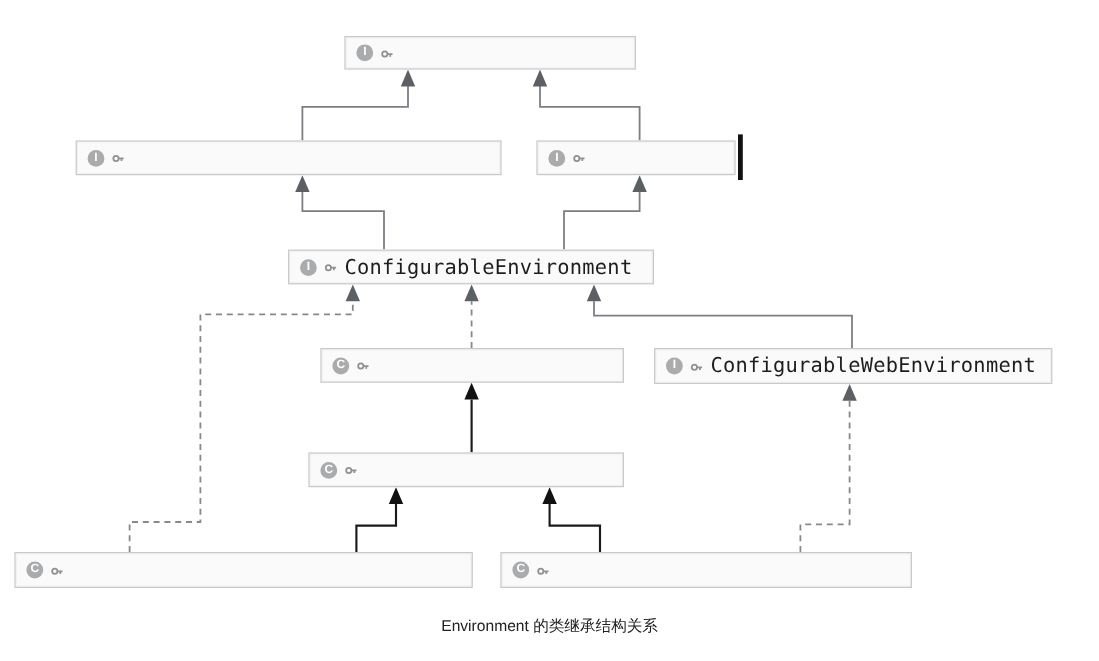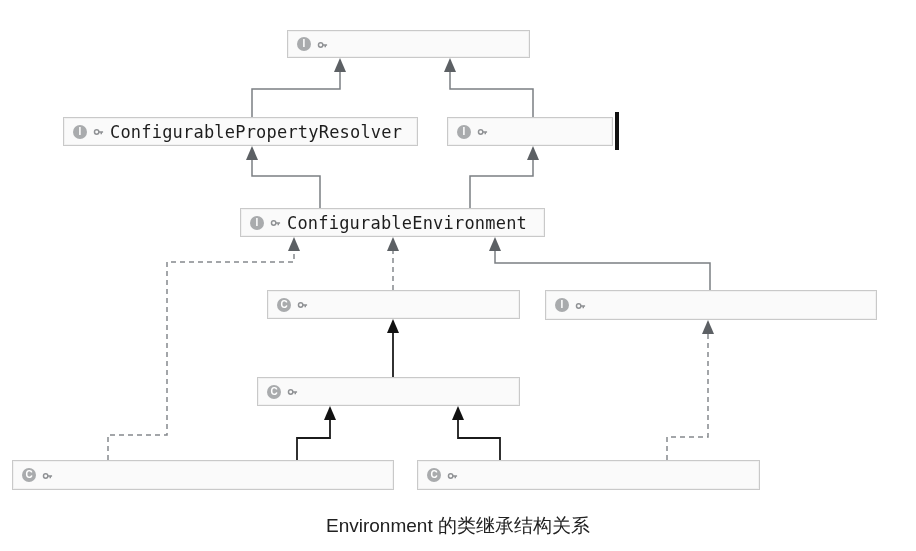--- a/index.html
+++ b/index.html
@@ -51,21 +51,21 @@
     position: absolute;
     left: 615px; top: 112px;
     width: 4px; height: 38px;
     background: #111111;
   }
   .caption {
     position: absolute;
     left: 0; top: 513px; width: 916px;
     text-align: center;
     font-family: "Liberation Sans", sans-serif;
-    font-size: 19px;
+    font-size: 13px;
     color: #212121;
   }
 </style>
 </head>
 <body>
 
 <div class="stage">
 
   <svg class="edges" width="916" height="551" viewBox="0 0 916 551">
 
@@ -114,21 +114,20 @@
   </div>
 
   <div class="node" style="left:63px; top:117px; width:355px; height:29px;">
     <span class="badge">I</span>
     <span class="keyicon">
         <svg width="11" height="11" viewBox="0 0 12 12">
           <circle cx="4" cy="6.6" r="2.4" fill="none" stroke="#8f9194" stroke-width="1.6"></circle>
           <path d="M6.2,6.6 H11 M9,6.6 V9" stroke="#8f9194" stroke-width="1.6" fill="none"></path>
         </svg>
       </span>
-    <span class="label">ConfigurablePropertyResolver</span>
   </div>
 
   <div class="node" style="left:447px; top:117px; width:166px; height:29px;">
     <span class="badge">I</span>
     <span class="keyicon">
         <svg width="11" height="11" viewBox="0 0 12 12">
           <circle cx="4" cy="6.6" r="2.4" fill="none" stroke="#8f9194" stroke-width="1.6"></circle>
           <path d="M6.2,6.6 H11 M9,6.6 V9" stroke="#8f9194" stroke-width="1.6" fill="none"></path>
         </svg>
       </span>
@@ -157,20 +156,21 @@
   </div>
 
   <div class="node" style="left:545px; top:290px; width:332px; height:30px;">
     <span class="badge">I</span>
     <span class="keyicon">
         <svg width="11" height="11" viewBox="0 0 12 12">
           <circle cx="4" cy="6.6" r="2.4" fill="none" stroke="#8f9194" stroke-width="1.6"></circle>
           <path d="M6.2,6.6 H11 M9,6.6 V9" stroke="#8f9194" stroke-width="1.6" fill="none"></path>
         </svg>
       </span>
+    <span class="label">ConfigurableWebEnvironment</span>
   </div>
 
   <div class="node" style="left:257px; top:377px; width:263px; height:29px;">
     <span class="badge">C</span>
     <span class="keyicon">
         <svg width="11" height="11" viewBox="0 0 12 12">
           <circle cx="4" cy="6.6" r="2.4" fill="none" stroke="#8f9194" stroke-width="1.6"></circle>
           <path d="M6.2,6.6 H11 M9,6.6 V9" stroke="#8f9194" stroke-width="1.6" fill="none"></path>
         </svg>
       </span>

